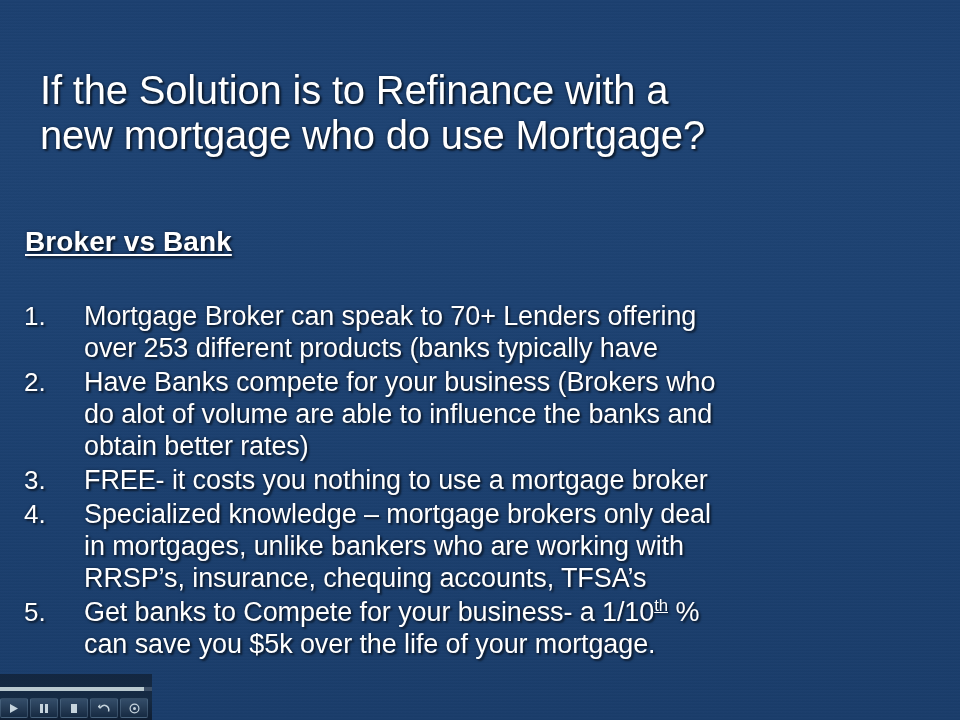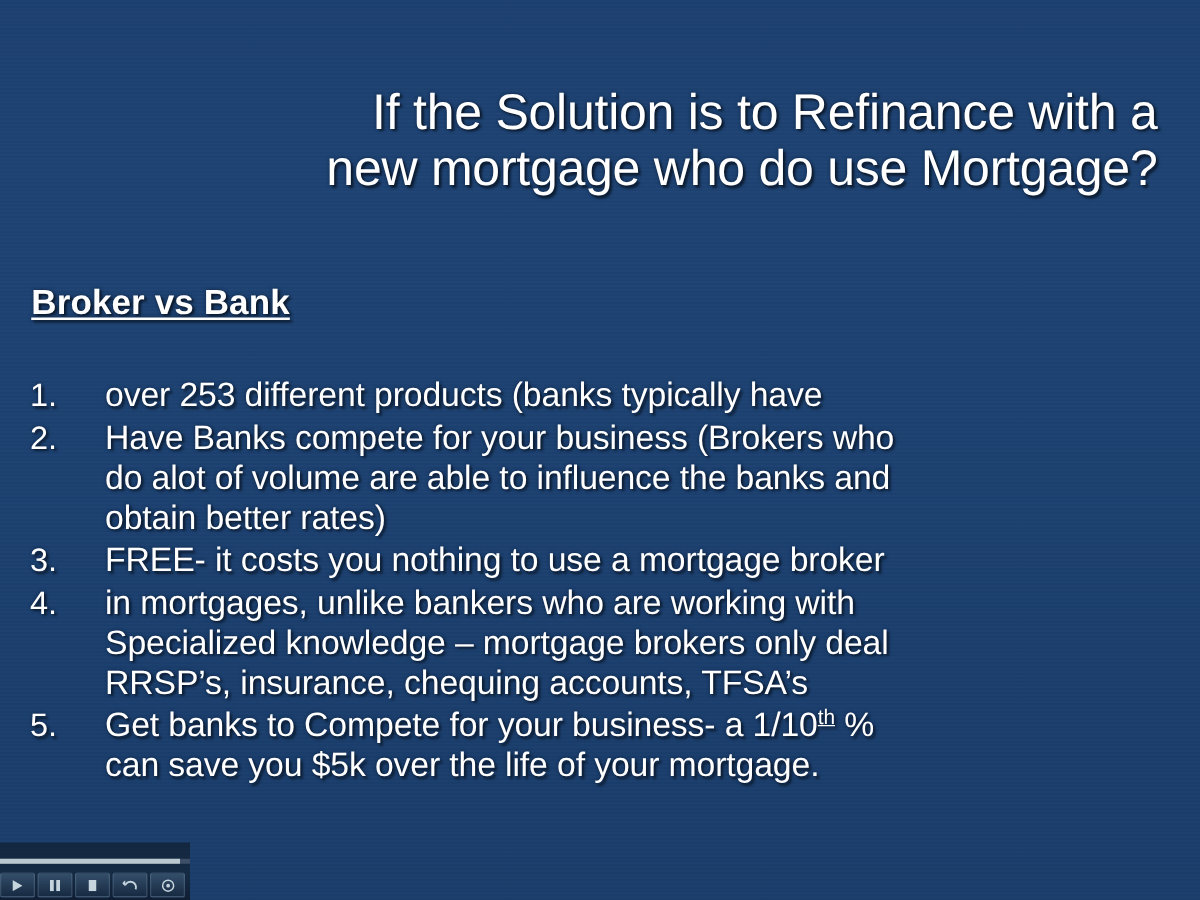--- a/index.html
+++ b/index.html
@@ -49,21 +49,21 @@
     inset: 0;
     z-index: 2;
   }
 
   
   #slide-title {
     position: absolute;
     left: 40px;
     top: 68px;
     width: 886px;
-    text-align: right;
+    text-align: left;
     color: #ffffff;
     font-size: 40px;
     font-weight: 400;
     line-height: 1.12;
     letter-spacing: -0.2px;
     text-shadow:
       2px 2px 2px rgba(0,0,0,0.55),
       0 0 3px rgba(10,28,55,0.75);
   }
   #slide-title .title-line { display: block; white-space: nowrap; }
@@ -191,20 +191,21 @@
       <span class="title-line">new mortgage who do use Mortgage?</span>
     </div>
 
     <div id="slide-subheading">Broker vs Bank</div>
 
     <div id="bullet-list">
 
       <div class="bullet-row">
         <div class="bullet-marker">1.</div>
         <div class="bullet-text">
+          <span class="ln">Mortgage Broker can speak to 70+ Lenders offering</span>
           <span class="ln">over 253 different products (banks typically have</span>
         </div>
       </div>
 
       <div class="bullet-row">
         <div class="bullet-marker">2.</div>
         <div class="bullet-text">
           <span class="ln">Have Banks compete for your business (Brokers who</span>
           <span class="ln">do alot of volume are able to influence the banks and</span>
           <span class="ln">obtain better rates)</span>
@@ -214,22 +215,22 @@
       <div class="bullet-row">
         <div class="bullet-marker">3.</div>
         <div class="bullet-text">
           <span class="ln">FREE- it costs you nothing to use a mortgage broker</span>
         </div>
       </div>
 
       <div class="bullet-row">
         <div class="bullet-marker">4.</div>
         <div class="bullet-text">
+          <span class="ln">Specialized knowledge – mortgage brokers only deal</span>
           <span class="ln">in mortgages, unlike bankers who are working with</span>
-          <span class="ln">Specialized knowledge – mortgage brokers only deal</span>
           <span class="ln">RRSP’s, insurance, chequing accounts, TFSA’s</span>
         </div>
       </div>
 
       <div class="bullet-row">
         <div class="bullet-marker">5.</div>
         <div class="bullet-text">
           <span class="ln">Get banks to Compete for your business- a 1/10<sup>th</sup> %</span>
           <span class="ln">can save you $5k over the life of your mortgage.</span>
         </div>

